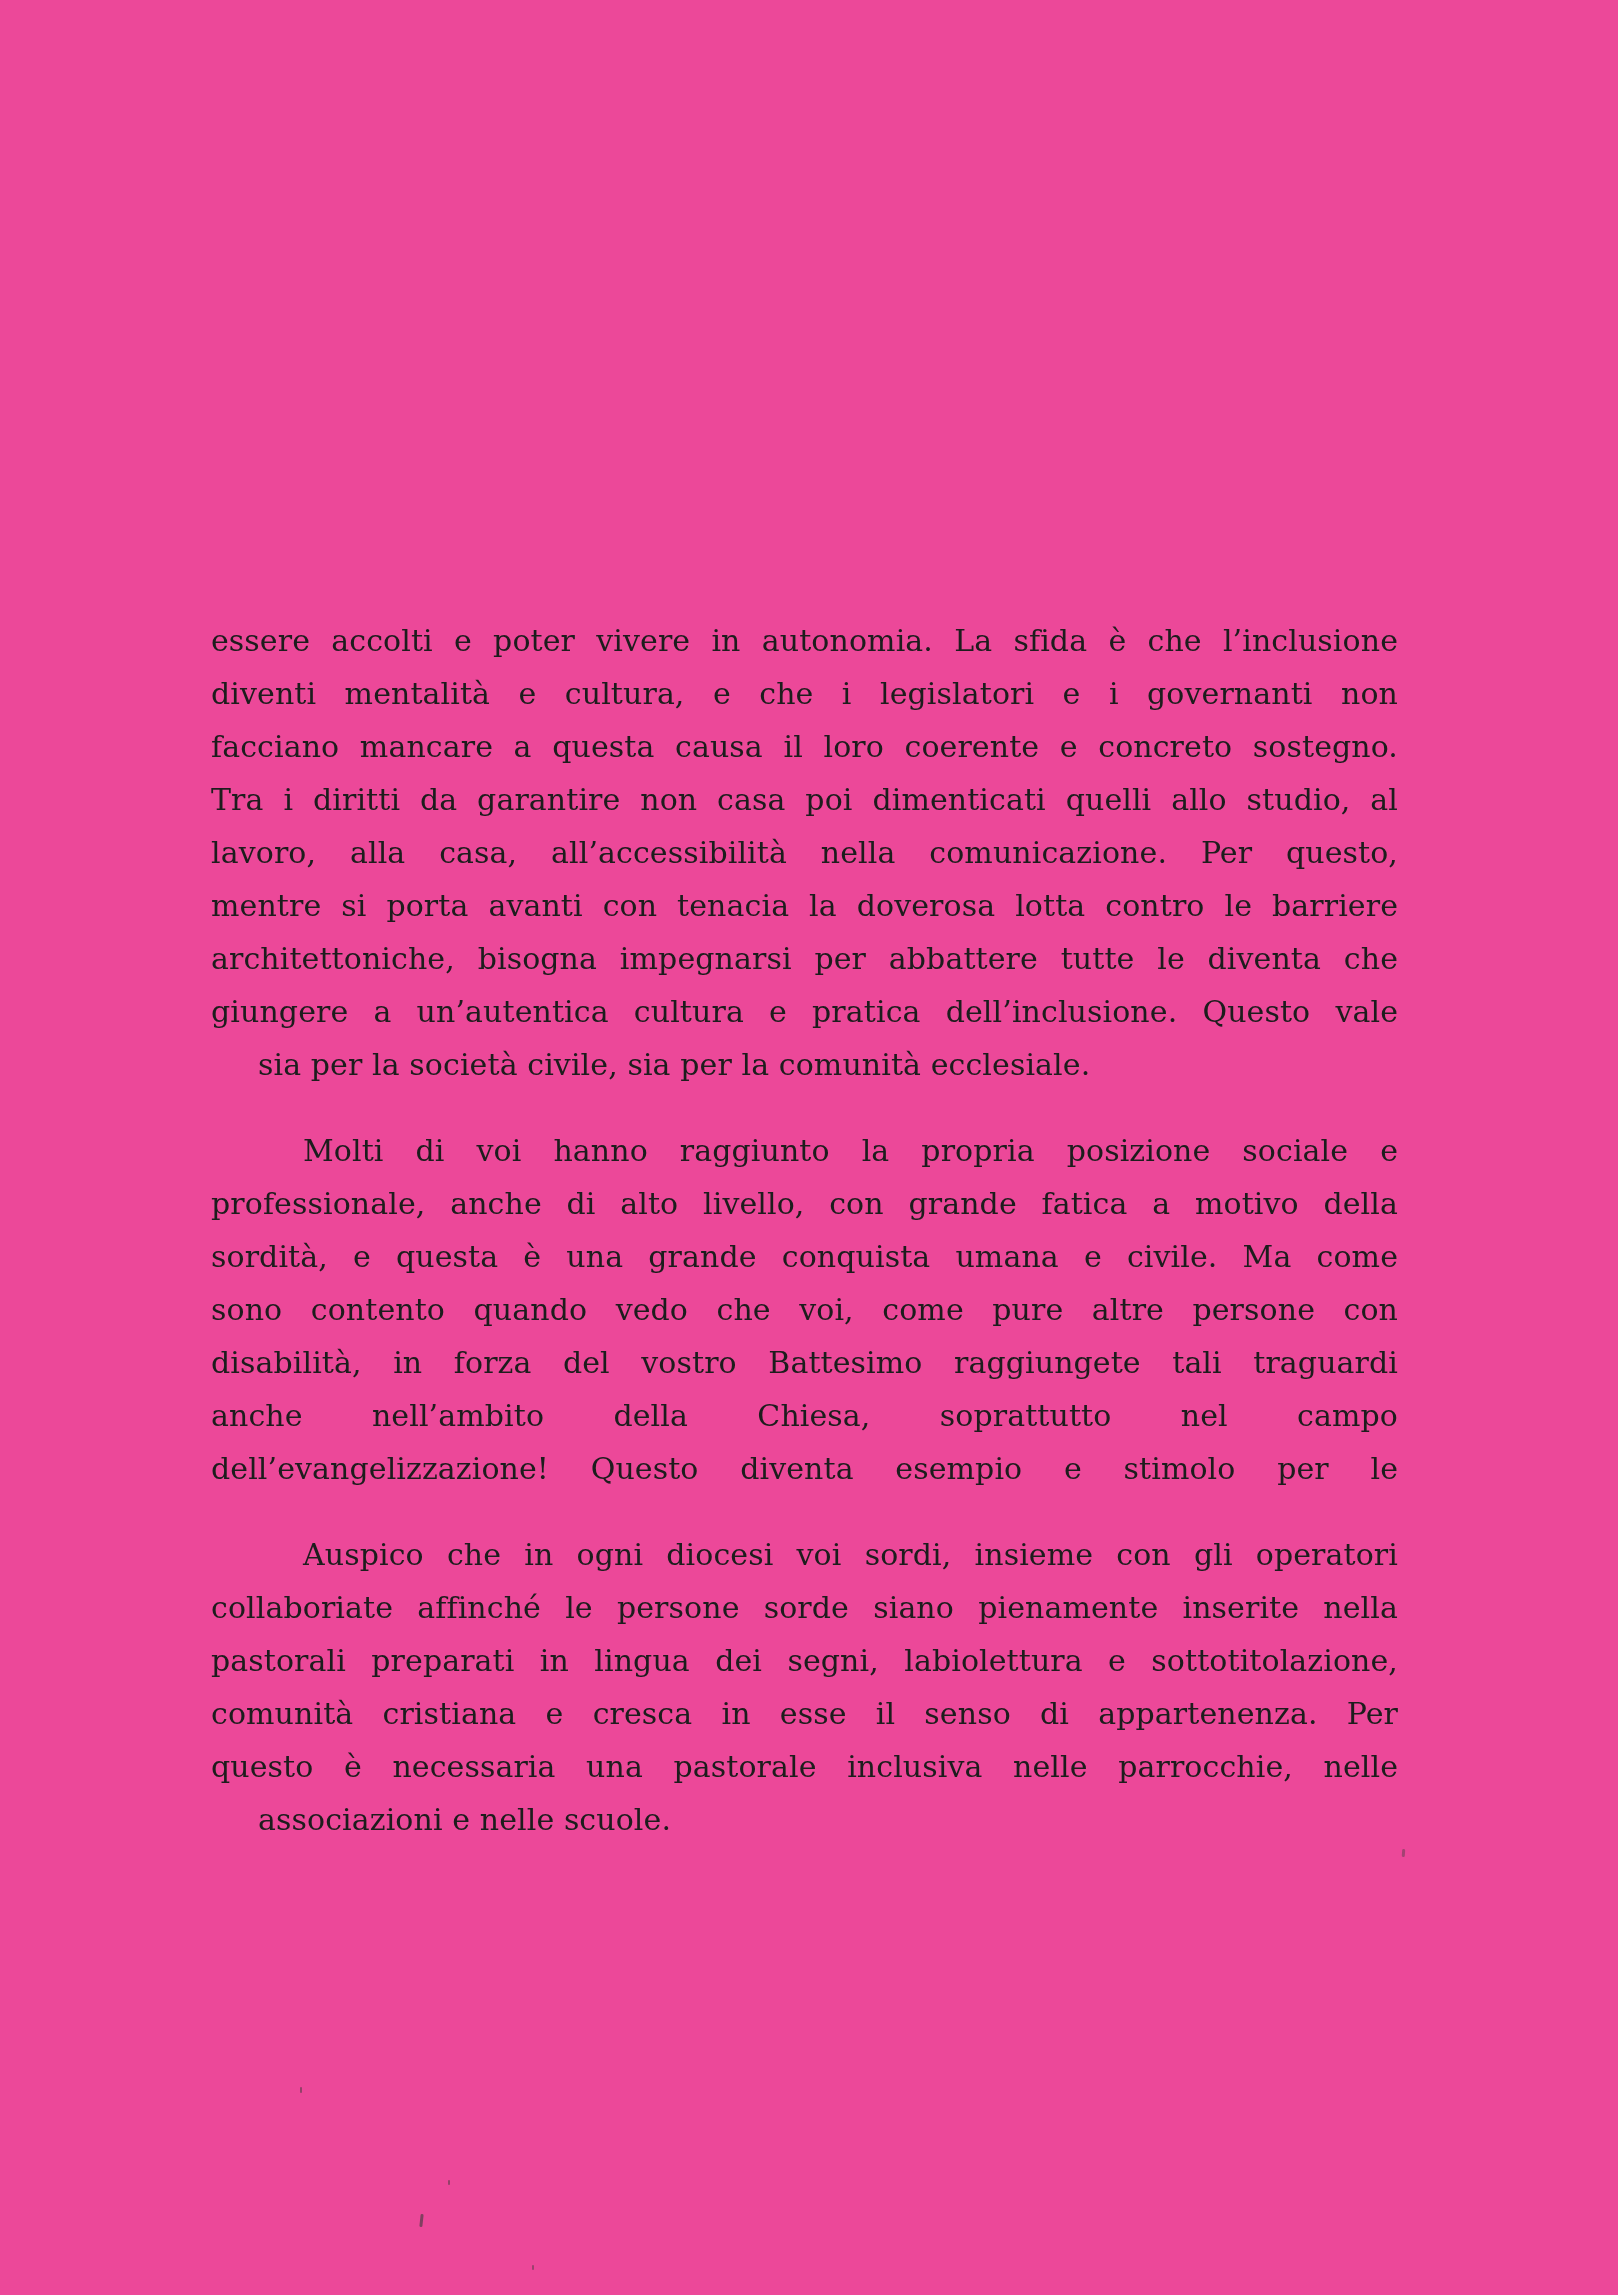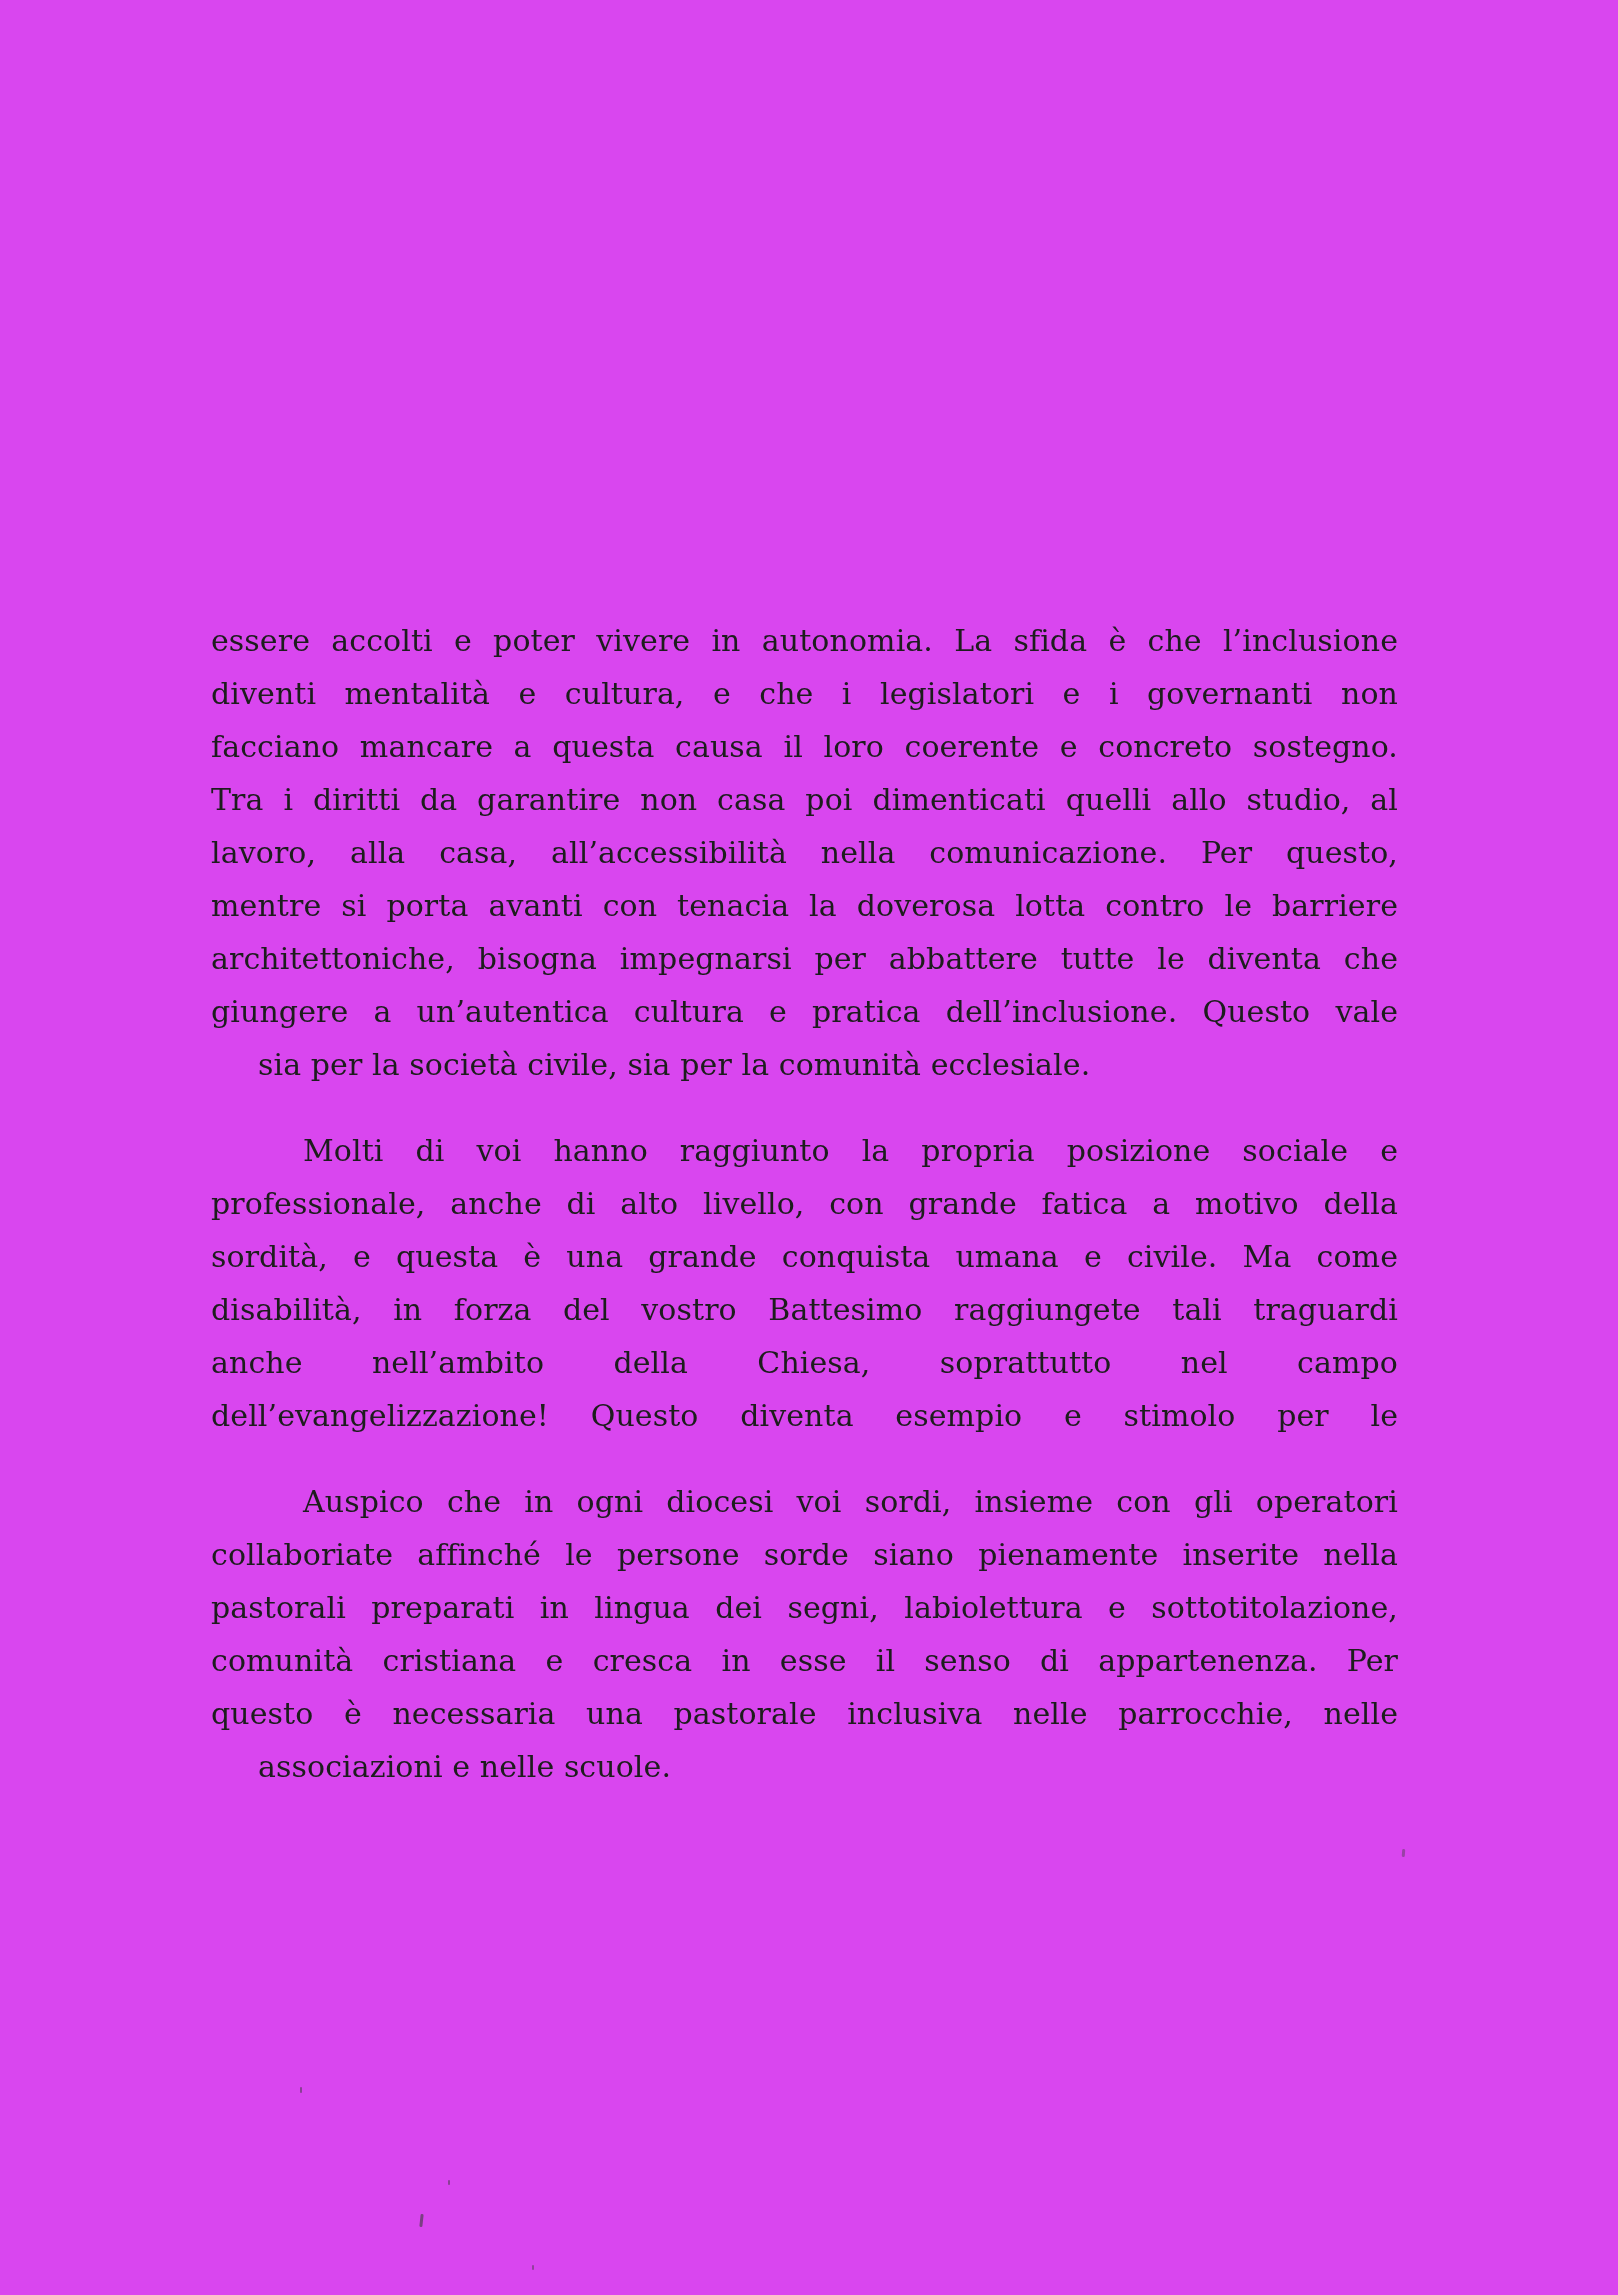--- a/index.html
+++ b/index.html
@@ -4,21 +4,21 @@
 <style>
   html, body {
     margin: 0;
     padding: 0;
     background: #ffffff;
   }
   .page {
     position: relative;
     width: 1619px;
     height: 2295px;
-    background: #d946ef;
+    background: #ec4899;
     overflow: hidden;
     font-family: "DejaVu Serif", "Liberation Serif", serif;
   }
   .text-block {
     position: absolute;
     left: 211px;
     top: 614px;
     width: 1187px;
     font-size: 30px;
     line-height: 53px;
@@ -62,20 +62,21 @@
         <div class="line">lavoro, alla casa, all’accessibilità nella comunicazione. Per questo,</div>
         <div class="line">mentre si porta avanti con tenacia la doverosa lotta contro le barriere</div>
         <div class="line">architettoniche, bisogna impegnarsi per abbattere tutte le diventa che</div>
         <div class="line">giungere a un’autentica cultura e pratica dell’inclusione. Questo vale</div>
         <div class="line last">sia per la società civile, sia per la comunità ecclesiale.</div>
       </div>
       <div class="paragraph">
         <div class="line indent">Molti di voi hanno raggiunto la propria posizione sociale e</div>
         <div class="line">professionale, anche di alto livello, con grande fatica a motivo della</div>
         <div class="line">sordità, e questa è una grande conquista umana e civile. Ma come</div>
+        <div class="line">sono contento quando vedo che voi, come pure altre persone con</div>
         <div class="line">disabilità, in forza del vostro Battesimo raggiungete tali traguardi</div>
         <div class="line">anche nell’ambito della Chiesa, soprattutto nel campo</div>
         <div class="line">dell’evangelizzazione! Questo diventa esempio e stimolo per le</div>
       </div>
       <div class="paragraph">
         <div class="line indent">Auspico che in ogni diocesi voi sordi, insieme con gli operatori</div>
         <div class="line">collaboriate affinché le persone sorde siano pienamente inserite nella</div>
         <div class="line">pastorali preparati in lingua dei segni, labiolettura e sottotitolazione,</div>
         <div class="line">comunità cristiana e cresca in esse il senso di appartenenza. Per</div>
         <div class="line">questo è necessaria una pastorale inclusiva nelle parrocchie, nelle</div>

